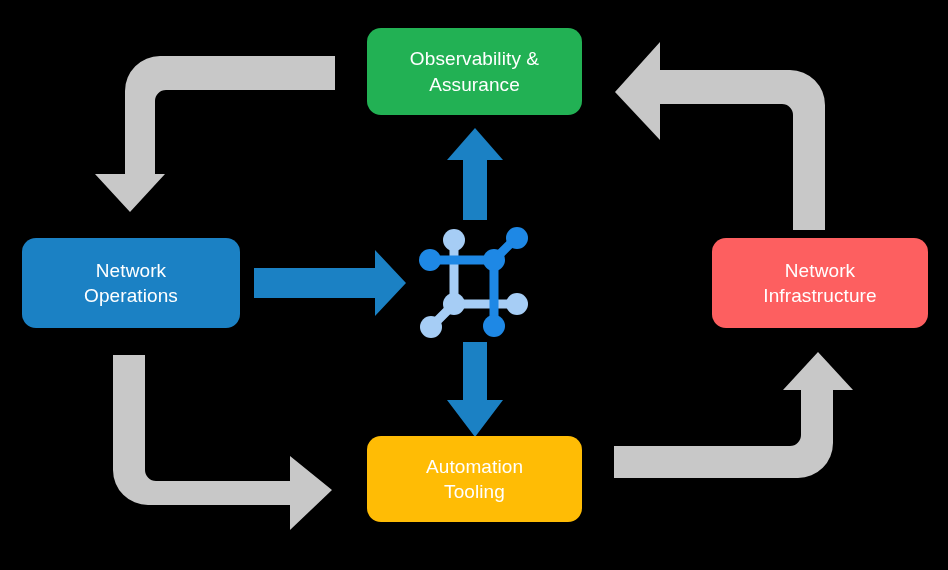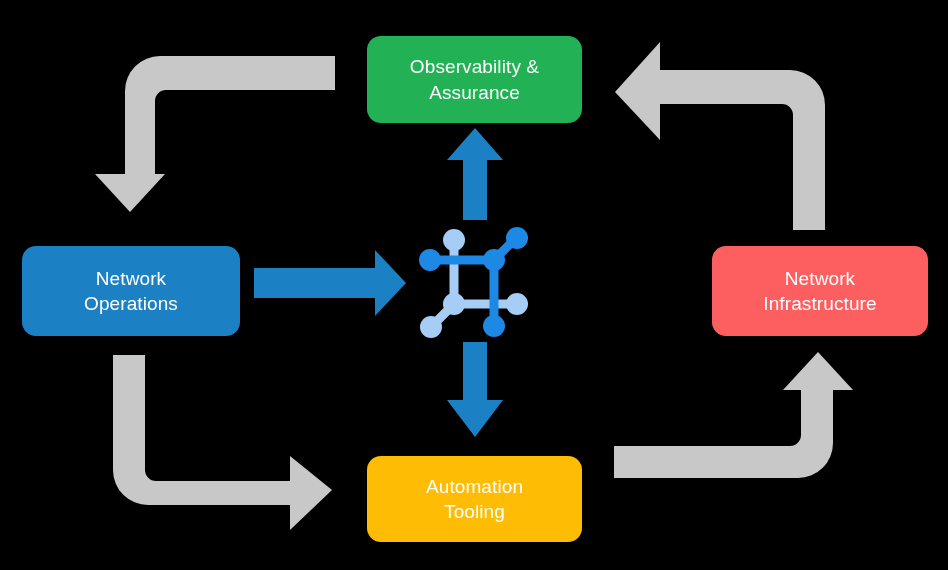--- a/index.html
+++ b/index.html
@@ -27,36 +27,35 @@
     justify-content: center;
     text-align: center;
     color: #ffffff;
     font-size: 19px;
     line-height: 1.32;
     font-weight: 400;
     letter-spacing: 0.1px;
     box-sizing: border-box;
     padding: 6px 10px;
     white-space: pre-line;
-    margin-top: 8px;
   }
   #box-observability {
     left: 367px;  top: 28px;  width: 215px; height: 87px;
     background: #22b154;
   }
   #box-network-operations {
     left: 22px;   top: 238px; width: 218px; height: 90px;
     background: #1b81c4;
   }
   #box-network-infrastructure {
     left: 712px;  top: 238px; width: 216px; height: 90px;
     background: #fd5f60;
   }
   #box-automation-tooling {
-    left: 367px;  top: 448px; width: 215px; height: 86px;
+    left: 367px;  top: 436px; width: 215px; height: 86px;
     background: #ffbc05;
   }
   .svg-layer {
     position: absolute;
     left: 0; top: 0;
     width: 948px;
     height: 570px;
   }
   .center-icon {
     position: absolute;

